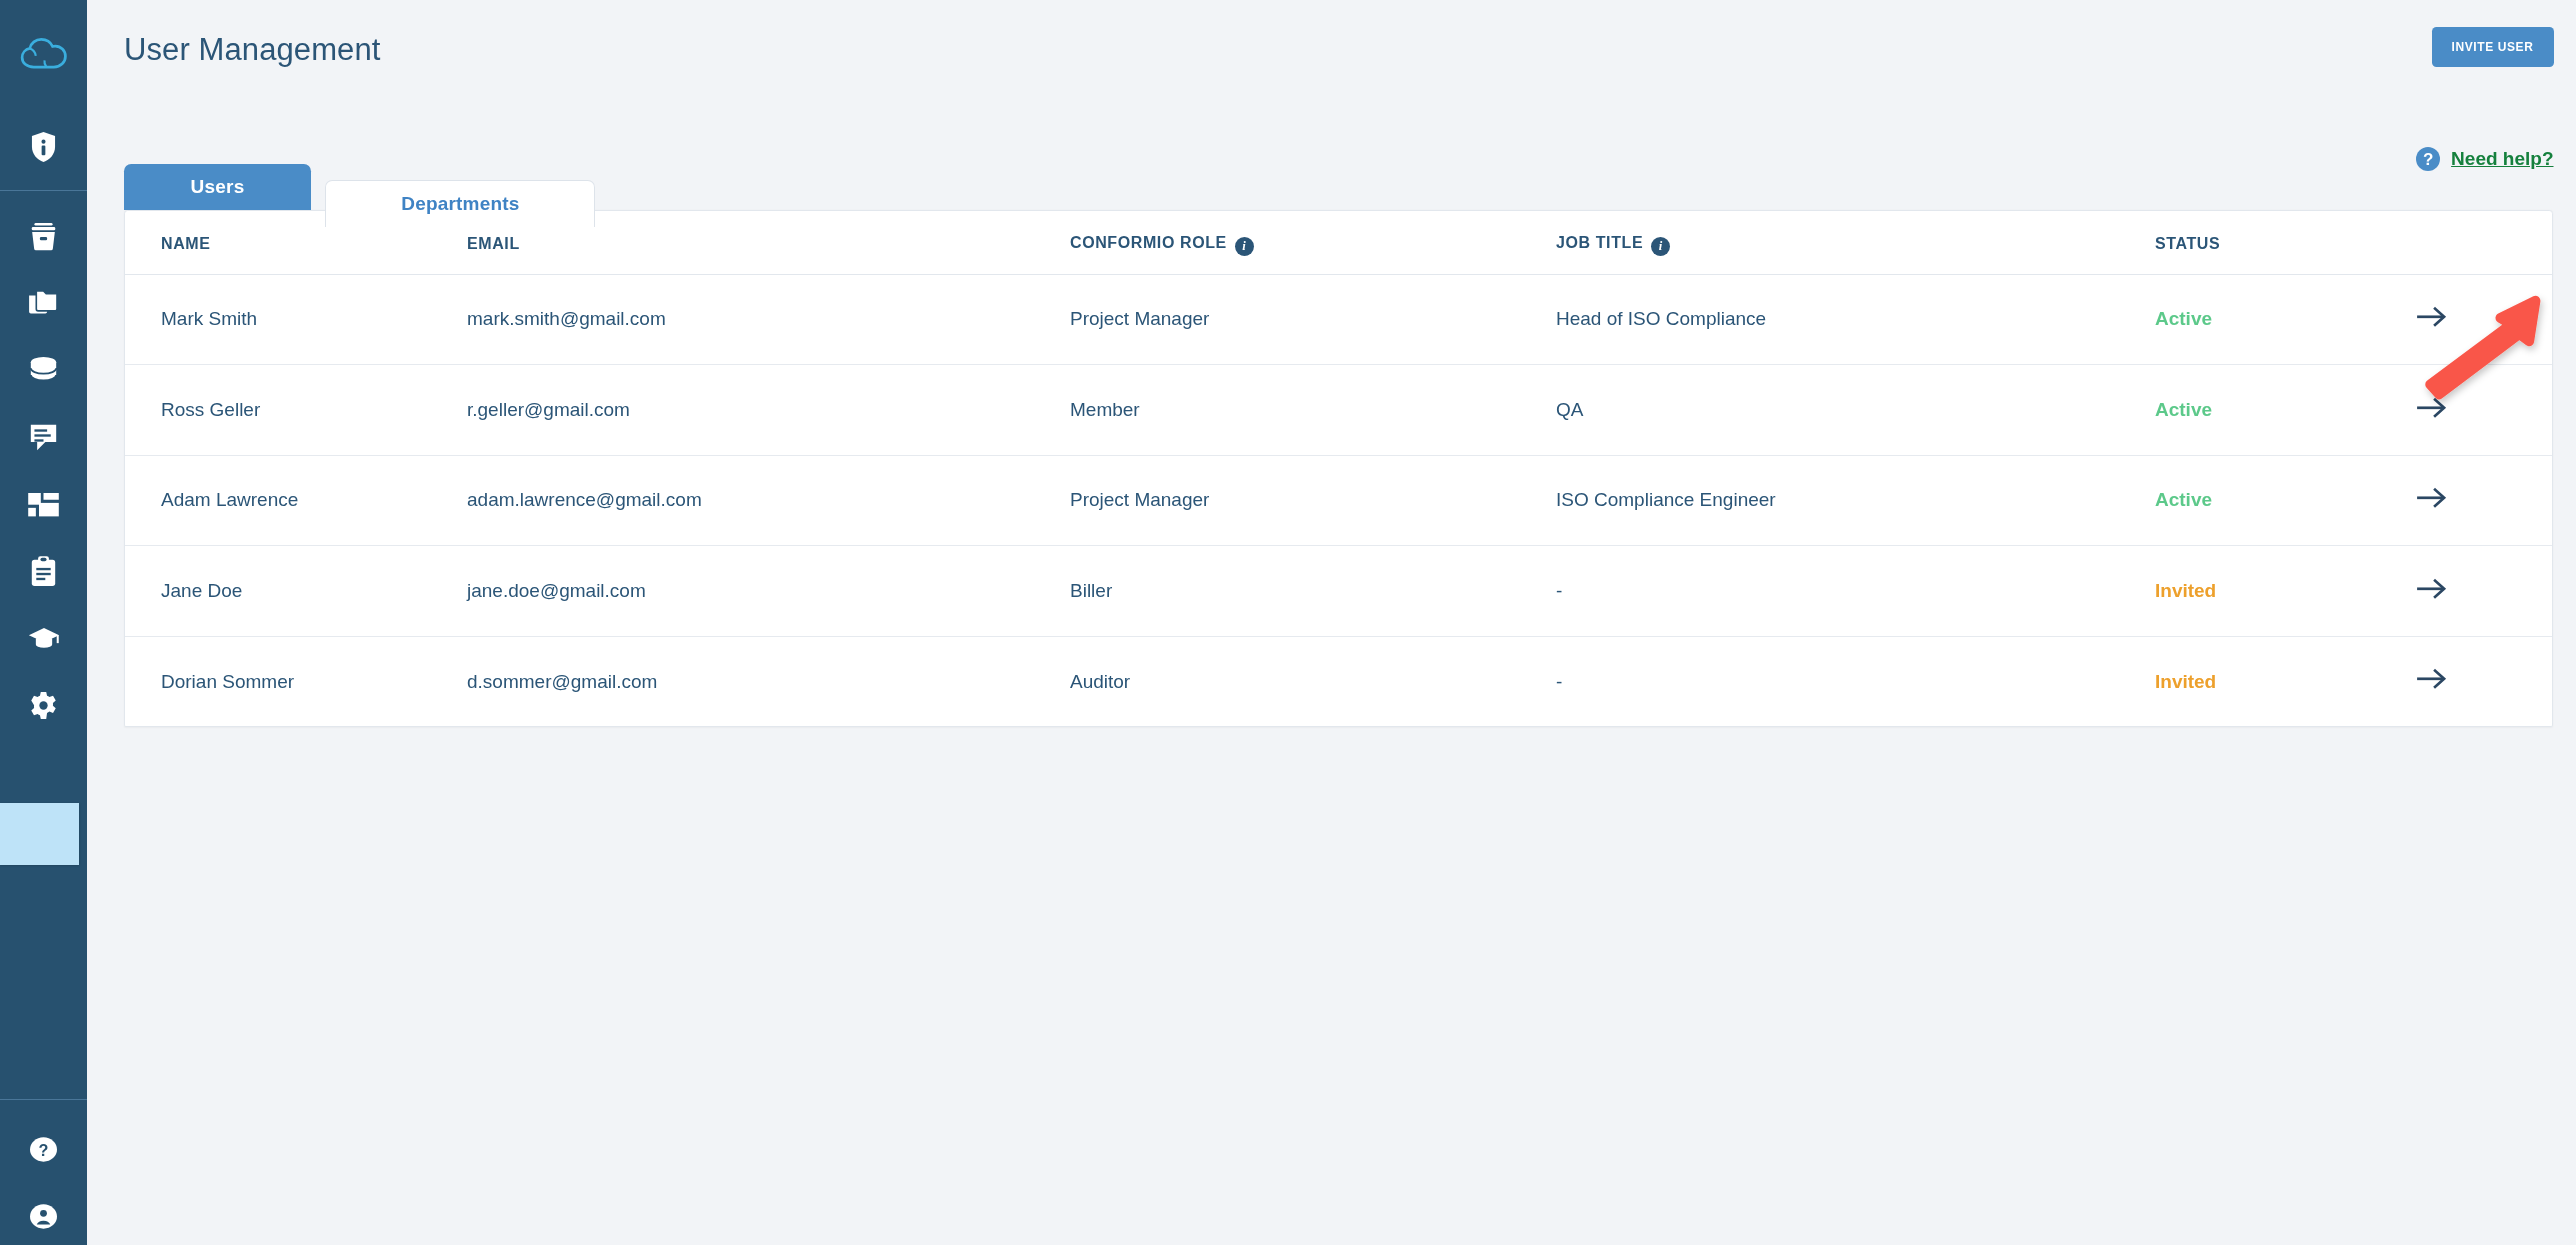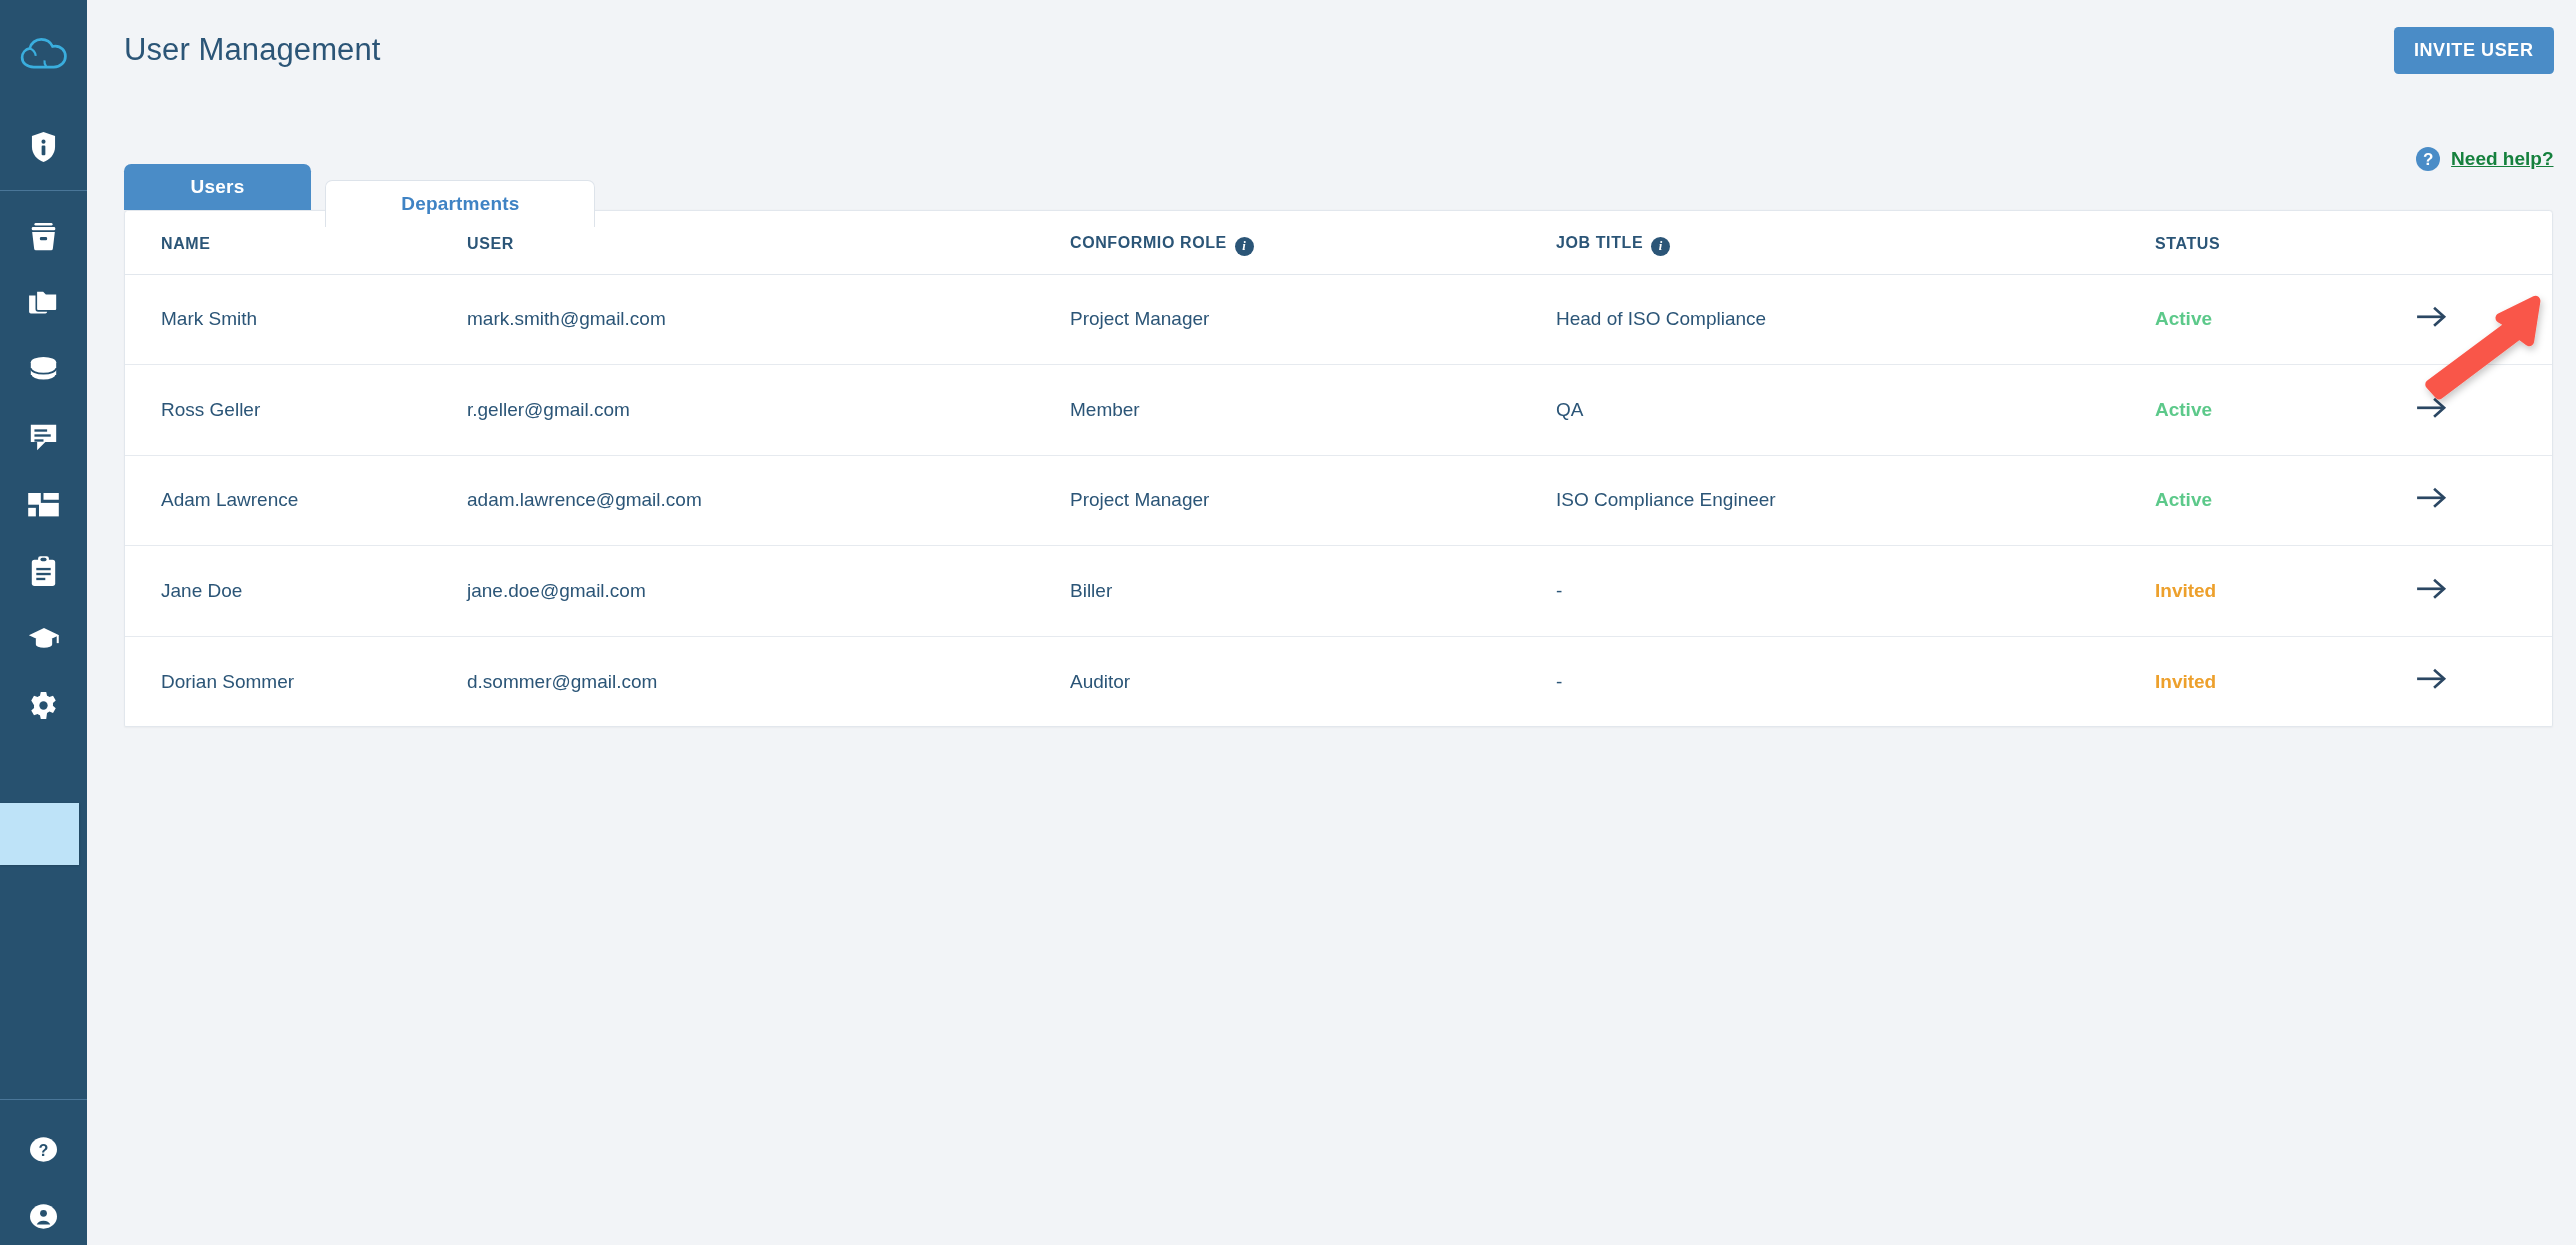--- a/index.html
+++ b/index.html
@@ -86,21 +86,21 @@
   }
 
   #invite-user-button {
     position: absolute;
     right: 22.5px; top: 27px;
     background: #4a8cc7;
     color: #ffffff;
     border: none;
     border-radius: 4.5px;
     font-family: "Liberation Sans", sans-serif;
-    font-size: 18px;
+    font-size: 12px;
     font-weight: bold;
     letter-spacing: 0.6px;
     padding: 12.6px 20px 13.5px 20px;
     cursor: pointer;
   }
 
   
   #tabs {
     position: absolute;
     left: 37px; top: 147px;
@@ -401,21 +401,21 @@
   </div>
 
   <div id="table-card">
     <table id="users-table">
       <thead>
         <tr>
           <th class="col-name">
             <span>NAME</span>
           </th>
           <th class="col-email">
-            <span>USER</span>
+            <span>EMAIL</span>
           </th>
           <th class="col-role">
             <span>CONFORMIO ROLE</span><span class="info-icon">i</span>
           </th>
           <th class="col-job">
             <span>JOB TITLE</span><span class="info-icon">i</span>
           </th>
           <th class="col-status">
             <span>STATUS</span>
           </th>

